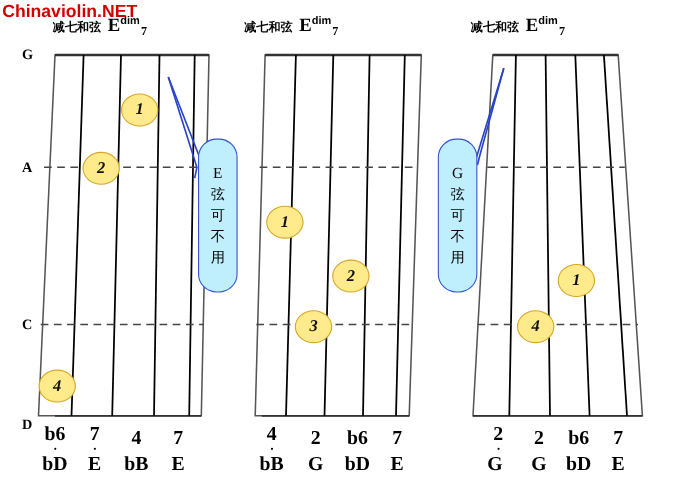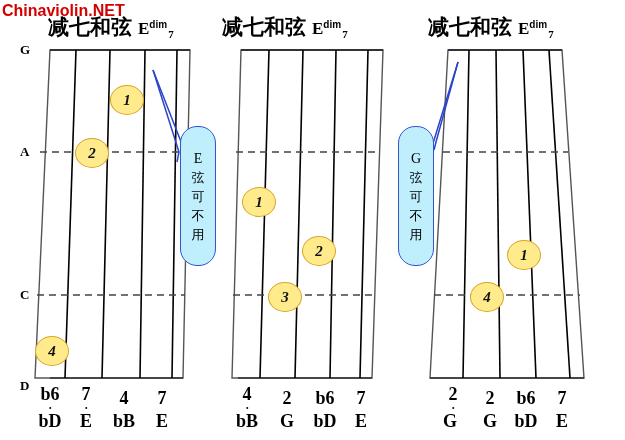--- a/index.html
+++ b/index.html
@@ -38,21 +38,21 @@
     top: 13px;
     white-space: nowrap;
     font-family: "DejaVu Sans", sans-serif;
     font-size: 15px;
     font-weight: bold;
     color: #000;
     z-index: 20;
   }
   .title .cn {
     font-family: "DejaVu Sans", sans-serif;
-    font-size: 21px;
+    font-size: 11px;
     font-weight: bold;
   }
   .title .root {
     font-family: "Liberation Serif", serif;
     font-size: 17px;
     font-weight: bold;
     margin-left: 6px;
   }
   .title .sup {
     font-family: Liberation Sans, sans-serif;

